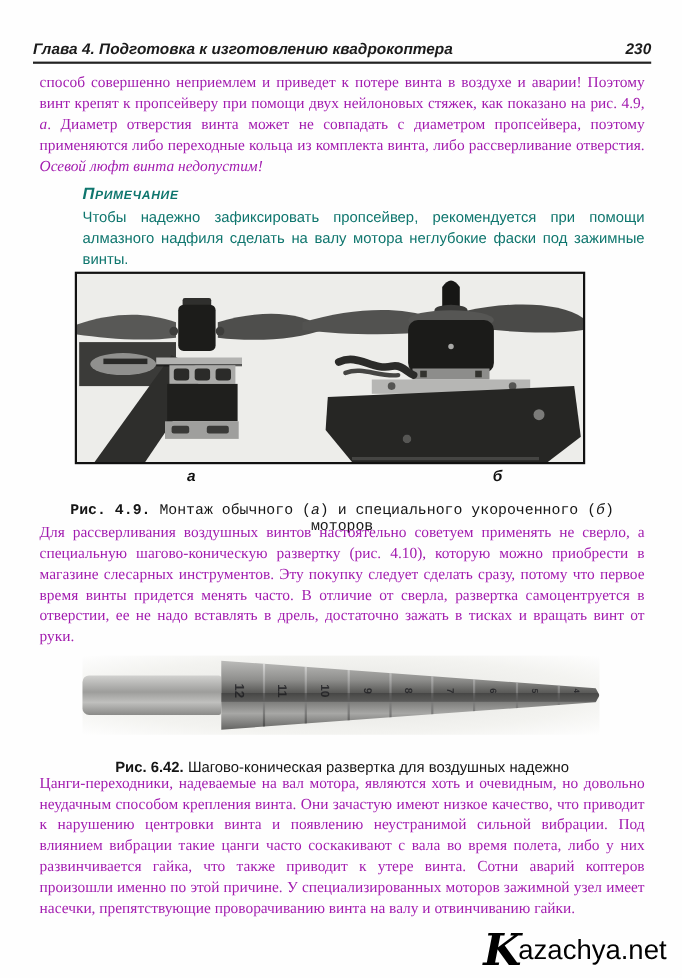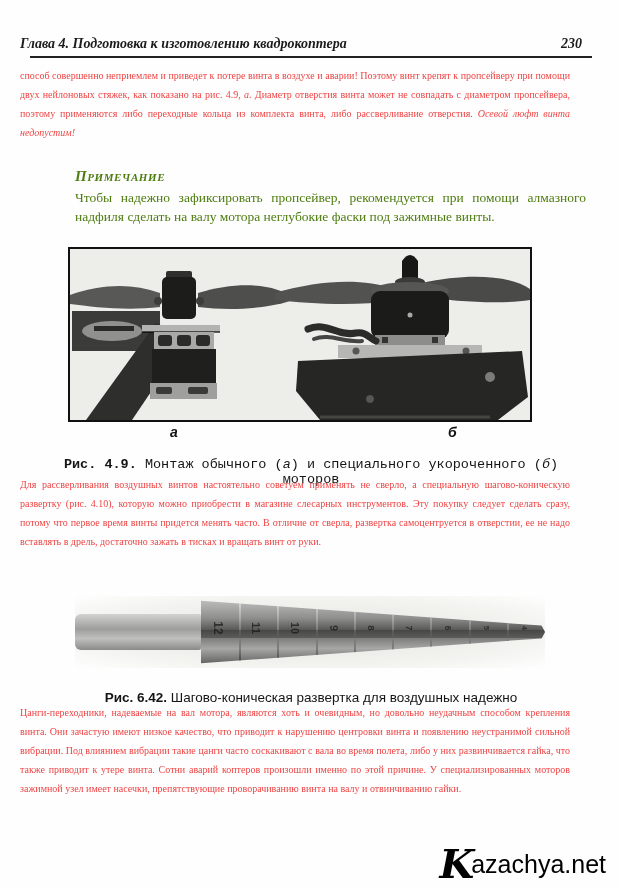--- a/index.html
+++ b/index.html
@@ -2,38 +2,38 @@
 <html lang="ru"><head>
 <meta charset="utf-8">
 <style>
   html,body{margin:0;padding:0;background:#ffffff;}
   .page{
     position:relative;width:620px;height:889px;background:#fefefe;
     font-family:"Liberation Serif",serif;color:#121212;overflow:hidden;
   }
   
   .running-head{
-    position:absolute;left:20px;top:36px;width:562px;
+    position:absolute;left:30px;top:36px;width:562px;
     display:flex;justify-content:space-between;align-items:flex-end;
-    font-family:Liberation Serif, serif;font-style:italic;
+    font-family:Liberation Sans, sans-serif;font-style:italic;
     font-size:14px;font-weight:bold;color:#1b1b1b;
   }
   .head-rule{position:absolute;left:30px;top:56px;width:562px;border-top:2px solid #222;}
   
   .bodytext{
-    position:absolute;left:20px;width:550px;margin:0;
-    font-size:10px;line-height:19px;text-align:justify;color:#ef4444;
+    position:absolute;left:36px;width:550px;margin:0;
+    font-size:14px;line-height:19px;text-align:justify;color:#a21caf;
   }
   .p1{top:66px;}
   .p2{top:475px;}
   .p3{top:703px;}
   
   .note{
     position:absolute;left:75px;top:168px;width:511px;
-    font-family:Liberation Serif, serif;color:#4d7c0f;
+    font-family:Liberation Sans, sans-serif;color:#0f766e;
   }
   .note-title{
     font-weight:bold;font-style:italic;font-variant:small-caps;
     font-size:15px;letter-spacing:.6px;margin:0 0 3px 0;
   }
   .note-text{margin:0;font-size:13.5px;line-height:19px;text-align:justify;}
   
   .fig49-box{
     position:absolute;left:68px;top:247px;width:464px;height:175px;
     border:2px solid #111;box-sizing:border-box;background:#efefec;

